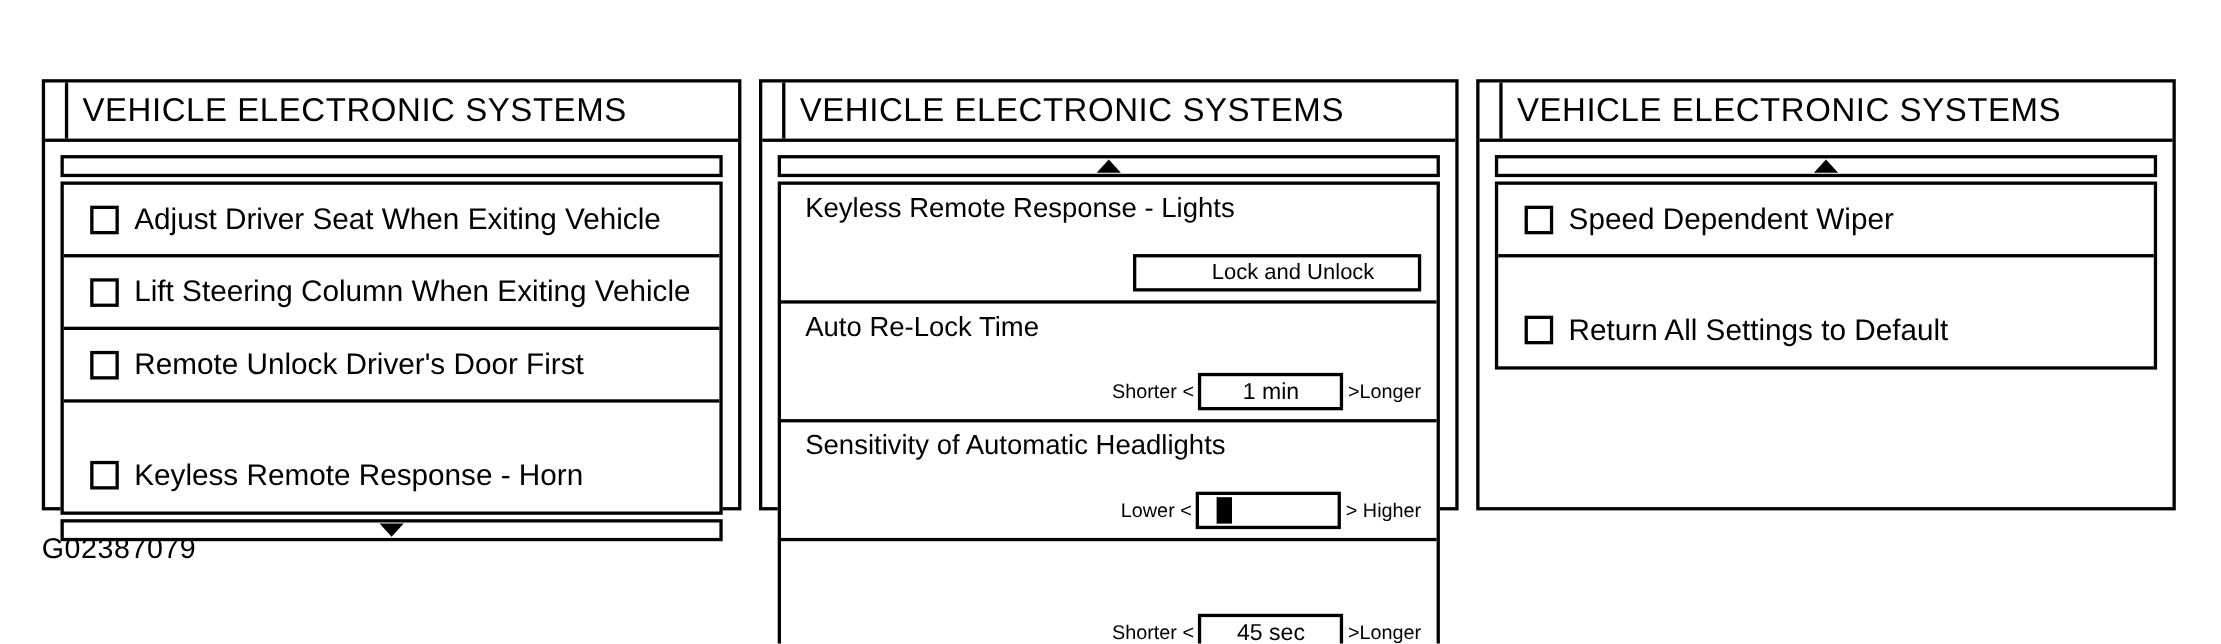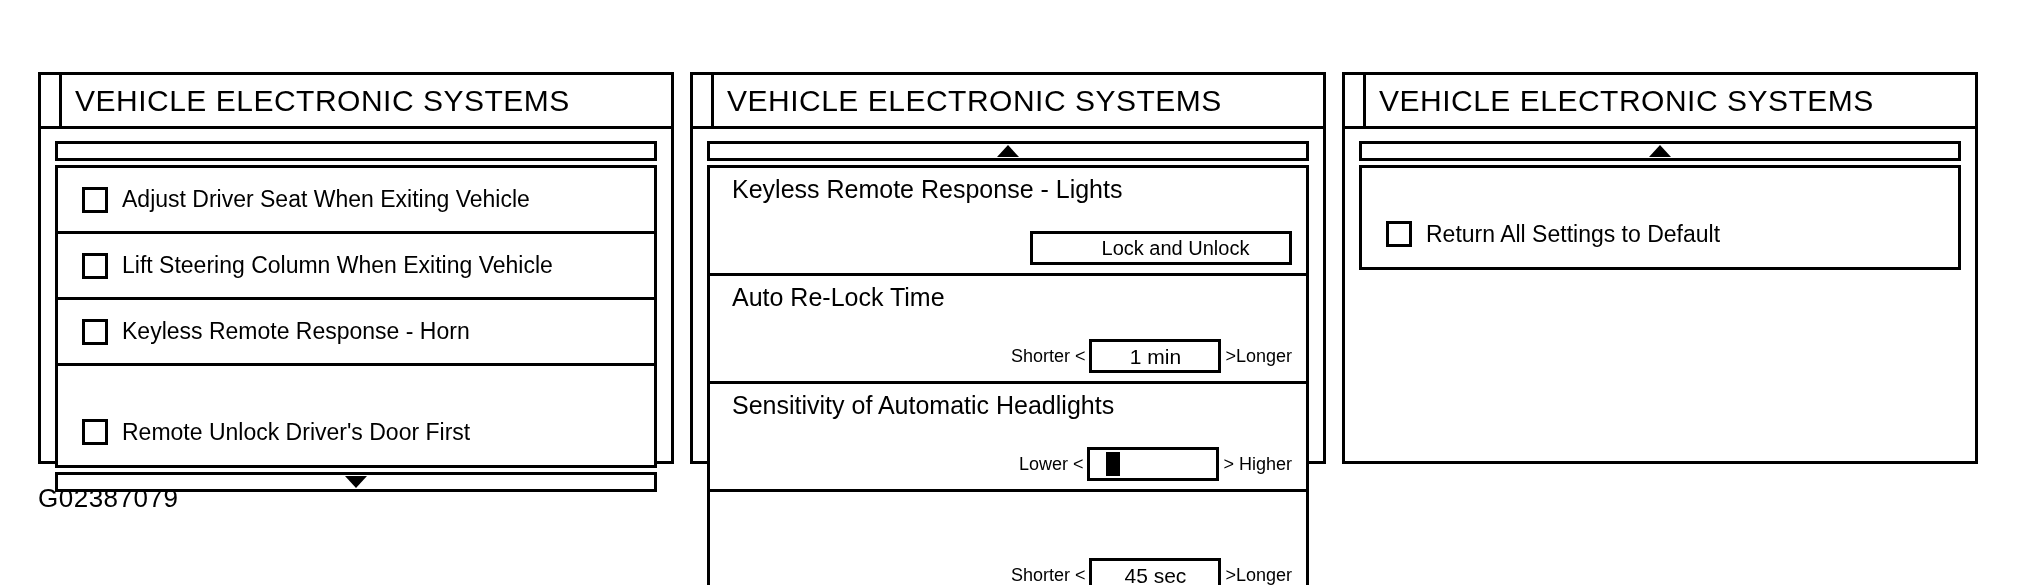--- a/index.html
+++ b/index.html
@@ -111,21 +111,21 @@
   .checkbox {
     box-sizing: border-box;
     width: 26px;
     height: 26px;
     border: 3px solid #000;
     background: #fff;
     flex: 0 0 auto;
     margin-right: 14px;
   }
   .optlabel {
-    font-size: 23px;
+    font-size: 27px;
     line-height: 1;
     white-space: nowrap;
   }
 
   
   .valrow {
     box-sizing: border-box;
     position: relative;
     border-bottom: 3px solid #000;
     height: 108px;
@@ -215,25 +215,25 @@
         <div class="optrow">
           <span class="checkbox"></span>
           <span class="optlabel">Adjust Driver Seat When Exiting Vehicle</span>
         </div>
         <div class="optrow">
           <span class="checkbox"></span>
           <span class="optlabel">Lift Steering Column When Exiting Vehicle</span>
         </div>
         <div class="optrow">
           <span class="checkbox"></span>
+          <span class="optlabel">Remote Unlock Driver's Door First</span>
+        </div>
+        <div class="optrow">
+          <span class="checkbox"></span>
           <span class="optlabel">Keyless Remote Response - Horn</span>
-        </div>
-        <div class="optrow">
-          <span class="checkbox"></span>
-          <span class="optlabel">Remote Unlock Driver's Door First</span>
         </div>
       </div>
 
       <div class="scrollstrip">
         <span class="scroll-arrow down"></span>
       </div>
 
     </div>
   </div>
 
@@ -301,20 +301,24 @@
     </div>
     <div class="panel-body">
 
       <div class="scrollstrip">
         <span class="scroll-arrow up"></span>
       </div>
 
       <div class="optlist">
         <div class="optrow">
           <span class="checkbox"></span>
+          <span class="optlabel">Speed Dependent Wiper</span>
+        </div>
+        <div class="optrow">
+          <span class="checkbox"></span>
           <span class="optlabel">Return All Settings to Default</span>
         </div>
       </div>
 
     </div>
   </div>
 
   <div class="caption">G02387079</div>
 
 </div>

